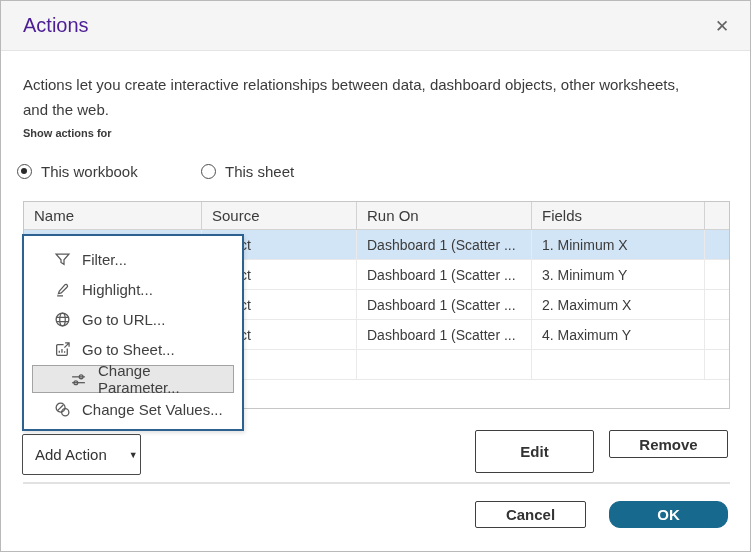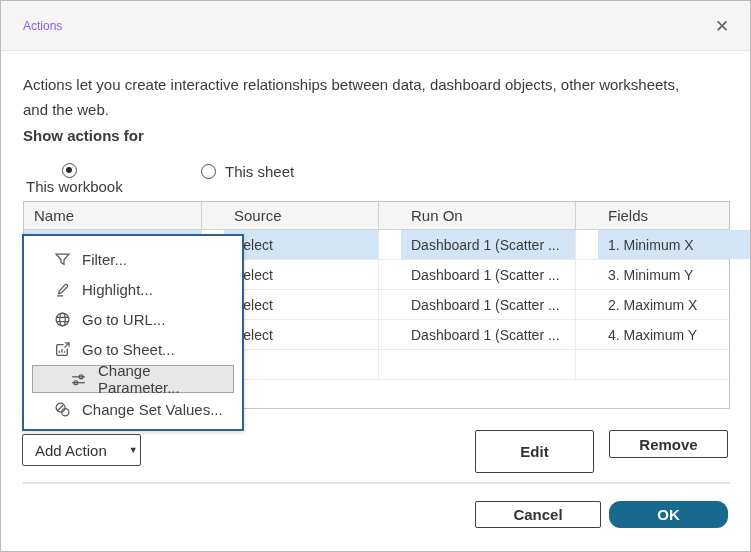--- a/index.html
+++ b/index.html
@@ -10,74 +10,74 @@
     position:relative; width:751px; height:552px;
     background:#fff; border:1px solid #b9b9b9; overflow:hidden;
   }
 
   
   .titlebar {
     position:absolute; left:0; top:0; width:100%; height:50px;
     background:#f5f5f5; border-bottom:1px solid #e4e4e4;
     display:flex; align-items:center;
   }
-  .titlebar .title { margin-left:22px; font-size:12px; color:#8b5cf6; }
+  .titlebar .title { margin-left:22px; font-size:20px; color:#4c1d95; }
   .titlebar .close {
     position:absolute; right:16px; top:13px; width:24px; height:24px;
     display:flex; align-items:center; justify-content:center;
     font-size:17px; color:#646464; cursor:pointer;
   }
 
   
   .desc { position:absolute; left:22px; top:71px; font-size:15px; color:#3b3b3b; line-height:25px; }
   .desc div { white-space:nowrap; }
 
-  .section-label { position:absolute; left:22px; top:126px; font-size:15px; font-weight:bold; color:#3b3b3b; }
+  .section-label { position:absolute; left:22px; top:126px; font-size:11px; font-weight:bold; color:#3b3b3b; }
 
   
   .radio-item { position:absolute; top:162px; display:flex; align-items:center; font-size:15px; color:#3b3b3b; }
   .radio-item .circle {
     width:15px; height:15px; border:1.6px solid #4f4f4f; border-radius:50%;
     margin-right:9px; position:relative; background:#fff;
   }
   .radio-item.selected .circle::after {
     content:""; position:absolute; left:3px; top:3px; width:6px; height:6px;
     border-radius:50%; background:#2b2b2b;
   }
-  .radio-1 { left:25px;flex-direction:column; }
+  .radio-1 { left:16px; }
   .radio-2 { left:200px;justify-content:flex-end; }
 
   
   .atable {
     position:absolute; left:22px; top:200px; width:707px; height:208px;
     border:1px solid #c6c6c6; background:#fff;
   }
-  .trow { display:grid; grid-template-columns:178px 155px 175px 173px 24px;gap:22px; }
+  .trow { display:grid; grid-template-columns:178px 155px 175px 173px 24px; }
   .thead { height:28px; background:#f5f5f5; border-bottom:1px solid #d2d2d2; }
   .thead .cell { border-right:1px solid #d2d2d2; font-size:15px; color:#3b3b3b;
     display:flex; align-items:center; padding-left:10px; }
   .tbody-row { height:30px; border-bottom:1px solid #e9e9e9; }
   .tbody-row .cell { border-right:1px solid #eaeaea; font-size:14px; color:#3b3b3b;
     display:flex; align-items:center; padding-left:10px; white-space:nowrap; overflow:hidden; }
   .cell:last-child { border-right:none; }
   .tbody-row.hl .cell { background:#d2e5f7; }
 
   
   .btn {
     position:absolute; display:flex; align-items:center; justify-content:center;
     background:#fff; border:1px solid #3f3f3f; border-radius:2px;
     font-size:15px; font-weight:bold; color:#333; cursor:pointer;
   }
-  .add-action { left:21px; top:433px; width:119px; height:32px; font-weight:normal;
+  .add-action { left:21px; top:433px; width:119px; height:41px; font-weight:normal;
     justify-content:flex-start; padding-left:12px; border-color:#4a4a4a; }
   .add-action .caret { margin-left:22px; font-size:9px; color:#333; }
   .edit-btn   { left:474px; top:429px; width:119px; height:43px; }
   .remove-btn { left:608px; top:429px; width:119px; height:28px; }
   .divider { position:absolute; left:22px; top:481px; width:707px; height:2px; background:#e2e2e2; }
-  .cancel-btn { left:474px; top:500px; width:126px; height:27px; }
+  .cancel-btn { left:474px; top:500px; width:111px; height:27px; }
   .ok-btn { left:608px; top:500px; width:119px; height:27px;
     background:#17698e; border-color:#17698e; color:#fff;border-radius:11px; }
 
   
   .menu {
     position:absolute; left:21px; top:233px; width:222px; height:197px;
     background:#fff; border:2px solid #2c6190; padding-top:8px;
     box-shadow:1px 2px 4px rgba(0,0,0,0.12);
   }
   .menu-item {

